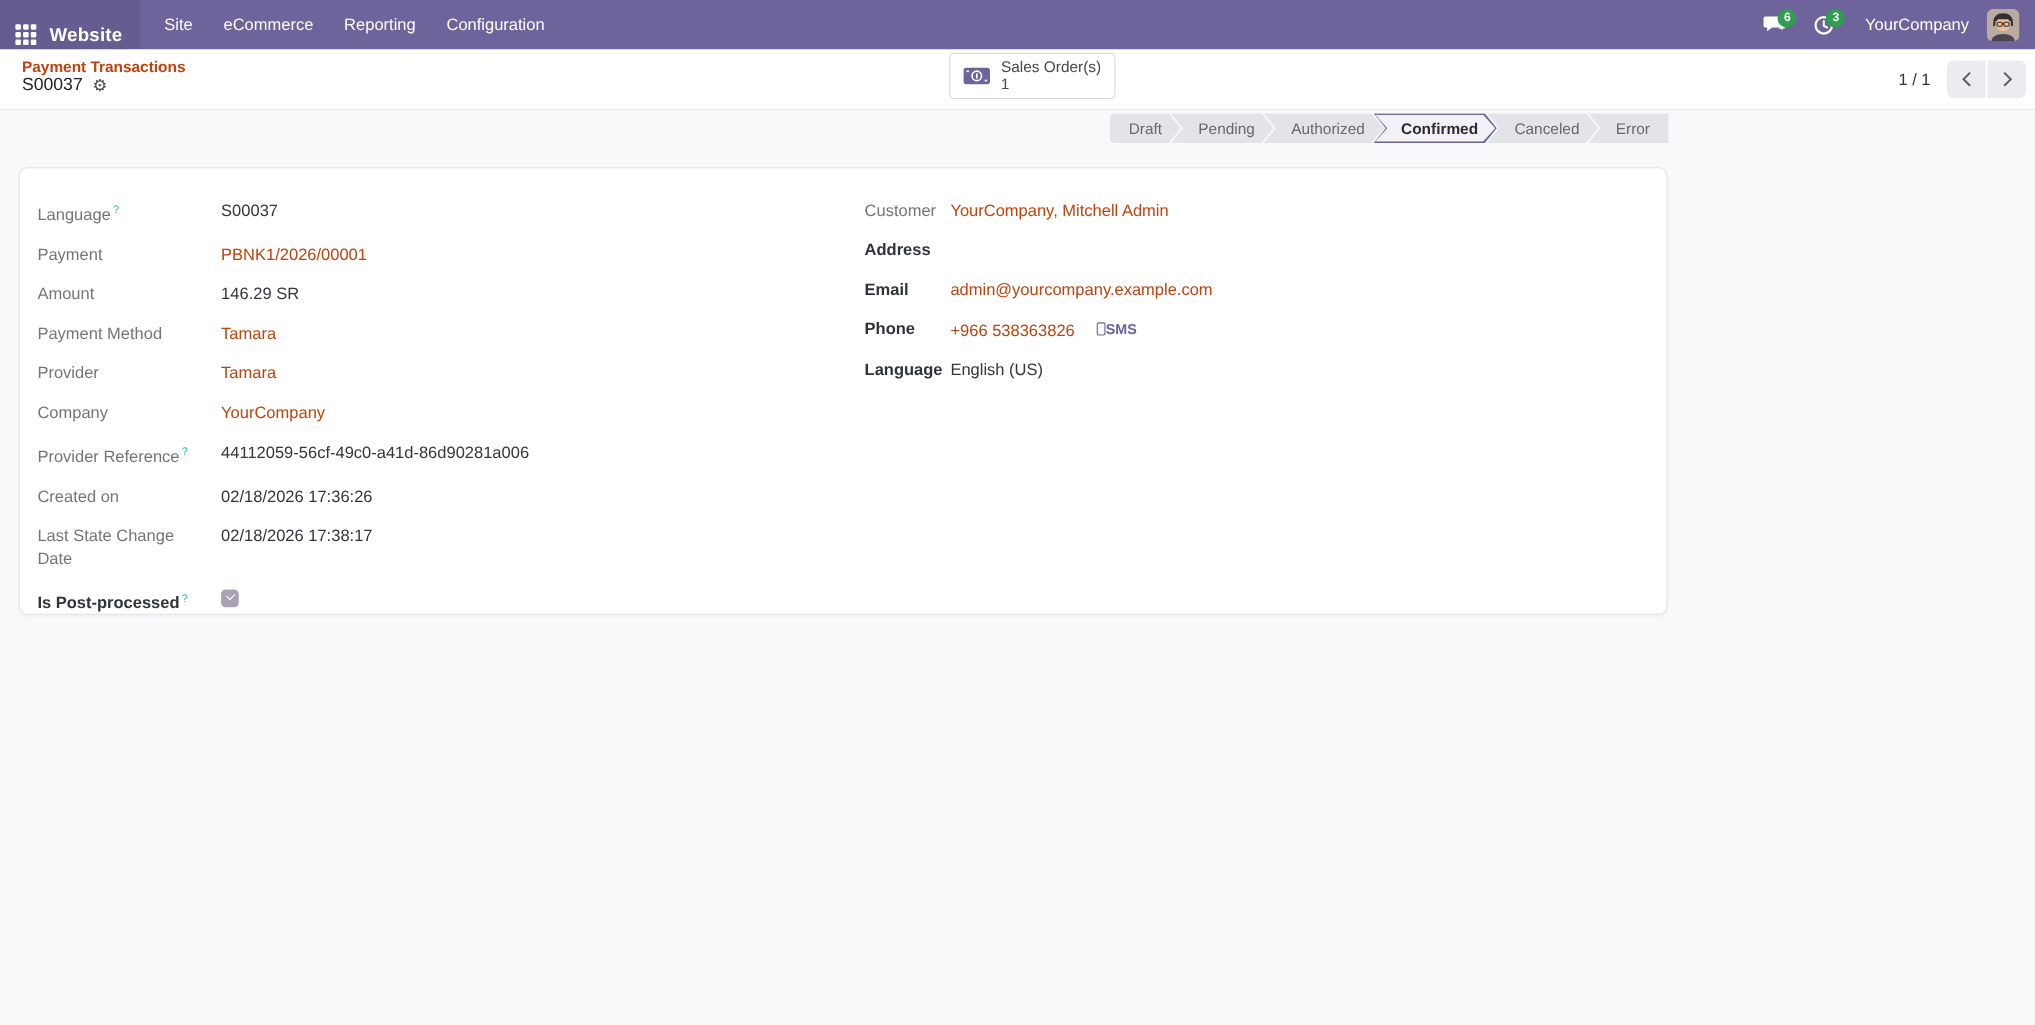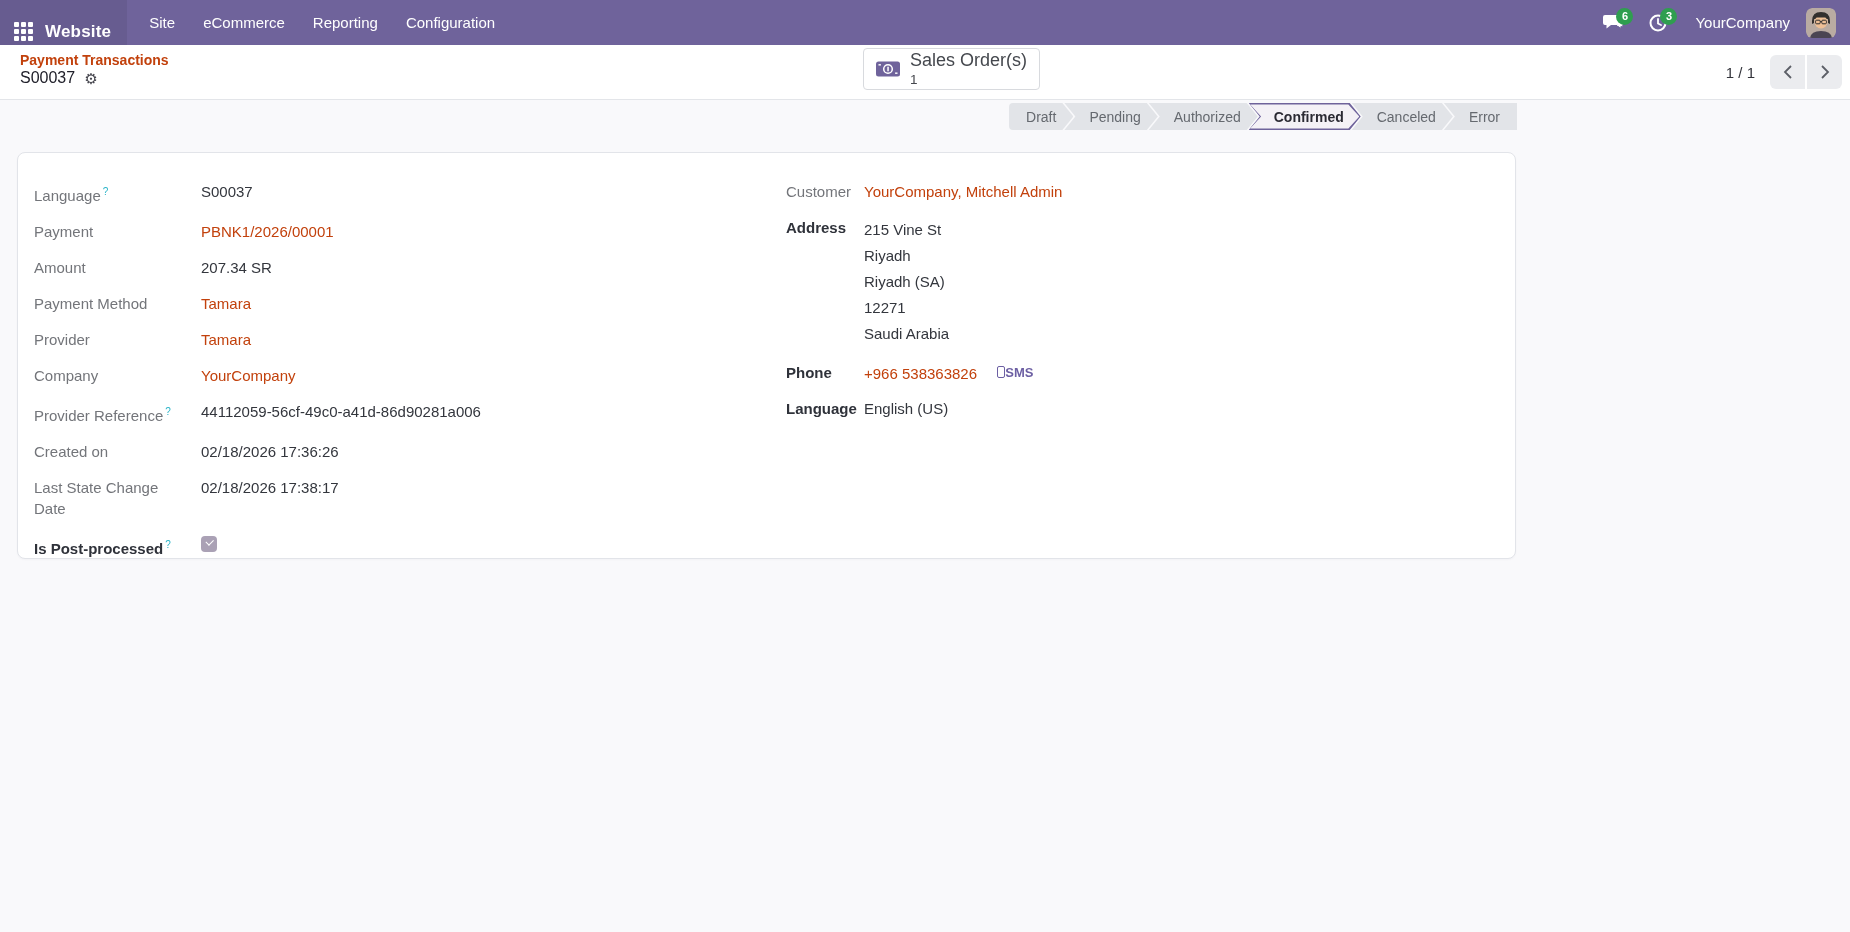--- a/index.html
+++ b/index.html
@@ -77,21 +77,21 @@
     position: absolute; left: 863px; top: 3px;
     height: 42px; min-width: 125px;
     background: #fff;
     border: 1px solid #d8dade;
     border-radius: 4px;
     display: flex; align-items: center; gap: 9px;
     padding: 4px 12px 4px 11px;
     cursor: pointer;
   }
   .smart-button .sb-text { display: flex; flex-direction: column; line-height: 1.25; }
-  .sb-label { font-size: 18px; color: #45484e; }
+  .sb-label { font-size: 14px; color: #45484e; }
   .sb-count { font-size: 13.5px; color: #45484e; }
 
   .pager {
     position: absolute; right: 8px; top: 10px;
     display: flex; align-items: center;
   }
   .pager-value { font-size: 15px; color: #33343b; margin-right: 15px; cursor: pointer; }
   .pager-btn {
     width: 35px; height: 34px;
     background: #ebecef;
@@ -320,21 +320,21 @@
     <div class="f-row">
       <span class="f-label"><span>Language</span><sup class="help">?</sup></span>
       <span class="f-value">S00037</span>
     </div>
     <div class="f-row">
       <span class="f-label">Payment</span>
       <span class="f-value"><a class="o-link">PBNK1/2026/00001</a></span>
     </div>
     <div class="f-row">
       <span class="f-label">Amount</span>
-      <span class="f-value">207.34 SR</span>
+      <span class="f-value">146.29 SR</span>
     </div>
     <div class="f-row">
       <span class="f-label">Payment Method</span>
       <span class="f-value"><a class="o-link">Tamara</a></span>
     </div>
     <div class="f-row">
       <span class="f-label">Provider</span>
       <span class="f-value"><a class="o-link">Tamara</a></span>
     </div>
     <div class="f-row">
@@ -359,27 +359,24 @@
     </div>
   </div>
 
   <div class="col-right">
     <div class="f-row">
       <span class="f-label">Customer</span>
       <span class="f-value"><a class="o-link">YourCompany, Mitchell Admin</a></span>
     </div>
     <div class="f-row">
       <span class="f-label bold">Address</span>
-      <span class="f-value">
-        <div class="addr-line">215 Vine St</div>
-        <div class="addr-line">Riyadh</div>
-        <div class="addr-line">Riyadh (SA)</div>
-        <div class="addr-line">12271</div>
-        <div class="addr-line">Saudi Arabia</div>
-      </span>
+    </div>
+    <div class="f-row">
+      <span class="f-label bold">Email</span>
+      <span class="f-value"><a class="o-link">admin@yourcompany.example.com</a></span>
     </div>
     <div class="f-row">
       <span class="f-label bold">Phone</span>
       <span class="f-value">
         <a class="o-link">+966 538363826</a>
         <span class="sms-btn">
           <span class="sms-phone"></span>
           <span>SMS</span>
         </span>
       </span>

